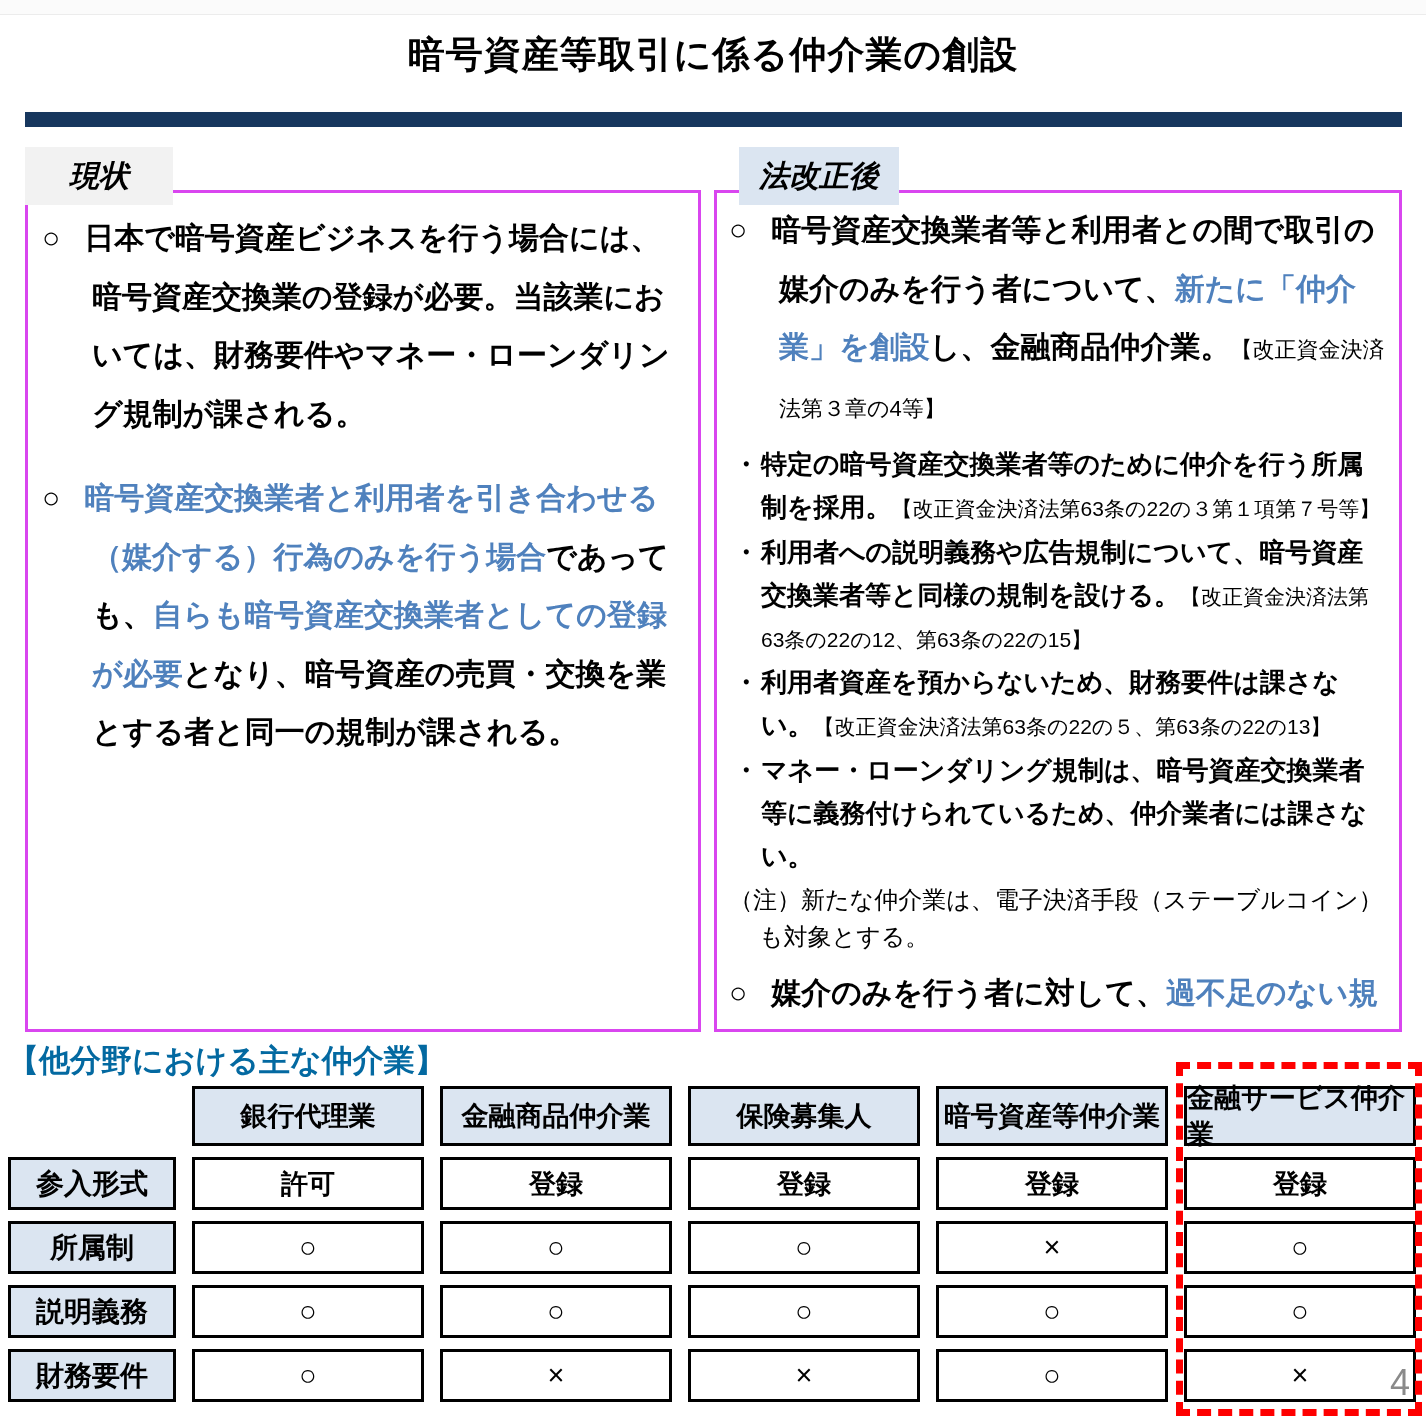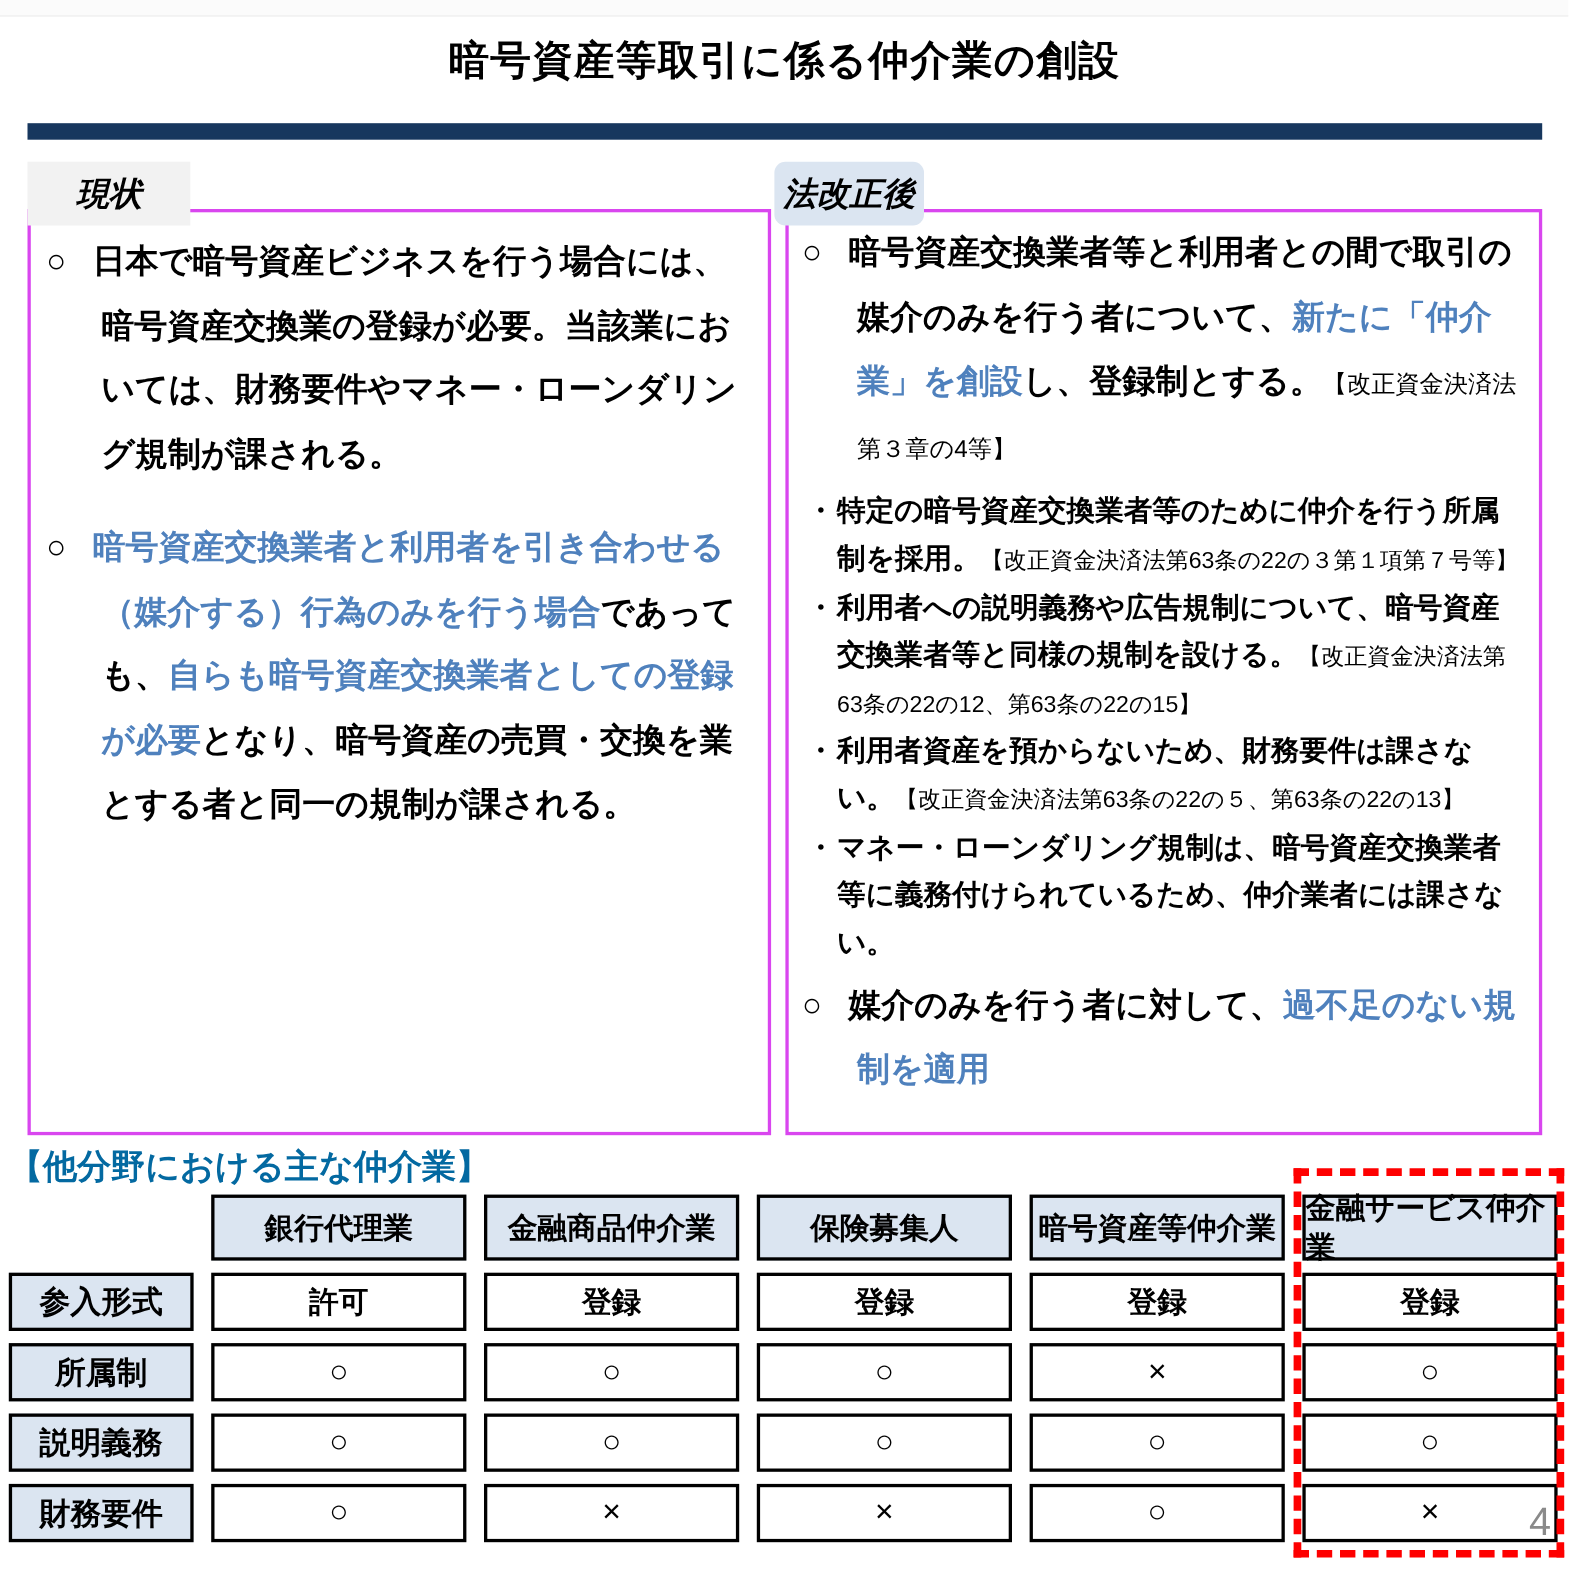--- a/index.html
+++ b/index.html
@@ -13,21 +13,21 @@
     position:absolute;left:0;top:30px;width:1426px;text-align:center;
     font-size:37px;font-weight:700;letter-spacing:1px;
   }
   .navy-bar{position:absolute;left:25px;top:112px;width:1377px;height:15px;background:#17375e;}
 
   .panel-label{
     position:absolute;top:147px;height:58px;display:flex;align-items:center;justify-content:center;
     font-size:30px;font-weight:600;z-index:3;font-style:italic;
   }
   .label-gray{left:25px;width:148px;background:#f2f2f2;}
-  .label-blue{left:704px;width:136px;background:#dbe5f1;border-radius:10px;}
+  .label-blue{left:739px;width:160px;background:#dbe5f1;}
 
   .box{
     position:absolute;top:190px;height:842px;background:#fff;border:3px solid #d946ef;
     box-sizing:border-box;overflow:hidden;z-index:1;
   }
   .box-left{left:25px;width:676px;padding:16px 16px 0 14px;}
   .box-right{left:714px;width:688px;padding:8px 12px 0 12px;}
 
   .bullet{
     font-size:30px;line-height:1.95;font-weight:600;
@@ -87,27 +87,28 @@
 
 <div class="panel-label label-gray">現状</div>
 <div class="panel-label label-blue">法改正後</div>
 
 <div class="box box-left">
   <div class="bullet"><span class="marker">○</span><span>日本で暗号資産ビジネスを行う場合には、暗号資産交換業の登録が必要。当該業においては、財務要件やマネー・ローンダリング規制が課される。</span></div>
   <div class="bullet"><span class="marker">○</span><span class="blue">暗号資産交換業者と利用者を引き合わせる（媒介する）行為のみを行う場合</span><span>であっても、</span><span class="blue">自らも暗号資産交換業者としての登録が必要</span><span>となり、暗号資産の売買・交換を業とする者と同一の規制が課される。</span></div>
 </div>
 
 <div class="box box-right">
-  <div class="bullet" style="margin-bottom:8px;"><span class="marker">○</span><span>暗号資産交換業者等と利用者との間で取引の媒介のみを行う者について、</span><span class="blue">新たに「仲介業」を創設</span><span>し、登録制とする。</span><span class="ref">【改正資金決済法第３章の4等】</span></div>
+  <div class="bullet" style="margin-bottom:8px;"><span class="marker">○</span><span>暗号資産交換業者等と利用者との間で取引の媒介のみを行う者について、</span><span class="blue">新たに「仲介業」を創設</span><span>し、金融商品仲介業。</span><span class="ref">【改正資金決済法第３章の4等】</span></div>
 
   <div class="sub-bullet"><span class="dot">・</span><span>特定の暗号資産交換業者等のために仲介を行う所属制を採用。</span><span class="ref">【改正資金決済法第63条の22の３第１項第７号等】</span></div>
   <div class="sub-bullet"><span class="dot">・</span><span>利用者への説明義務や広告規制について、暗号資産交換業者等と同様の規制を設ける。</span><span class="ref">【改正資金決済法第63条の22の12、第63条の22の15】</span></div>
   <div class="sub-bullet"><span class="dot">・</span><span>利用者資産を預からないため、財務要件は課さない。</span><span class="ref">【改正資金決済法第63条の22の５、第63条の22の13】</span></div>
   <div class="sub-bullet"><span class="dot">・</span><span>マネー・ローンダリング規制は、暗号資産交換業者等に義務付けられているため、仲介業者には課さない。</span></div>
 
+  <div class="note">（注）新たな仲介業は、電子決済手段（ステーブルコイン）も対象とする。</div>
 
   <div class="bullet last"><span class="marker">○</span><span>媒介のみを行う者に対して、</span><span class="blue">過不足のない規制を適用</span></div>
 </div>
 
 <div class="table-heading">【他分野における主な仲介業】</div>
 
 <div class="cmp-table">
   <div class="cell corner"></div>
   <div class="cell hdr">銀行代理業</div>
   <div class="cell hdr">金融商品仲介業</div>

